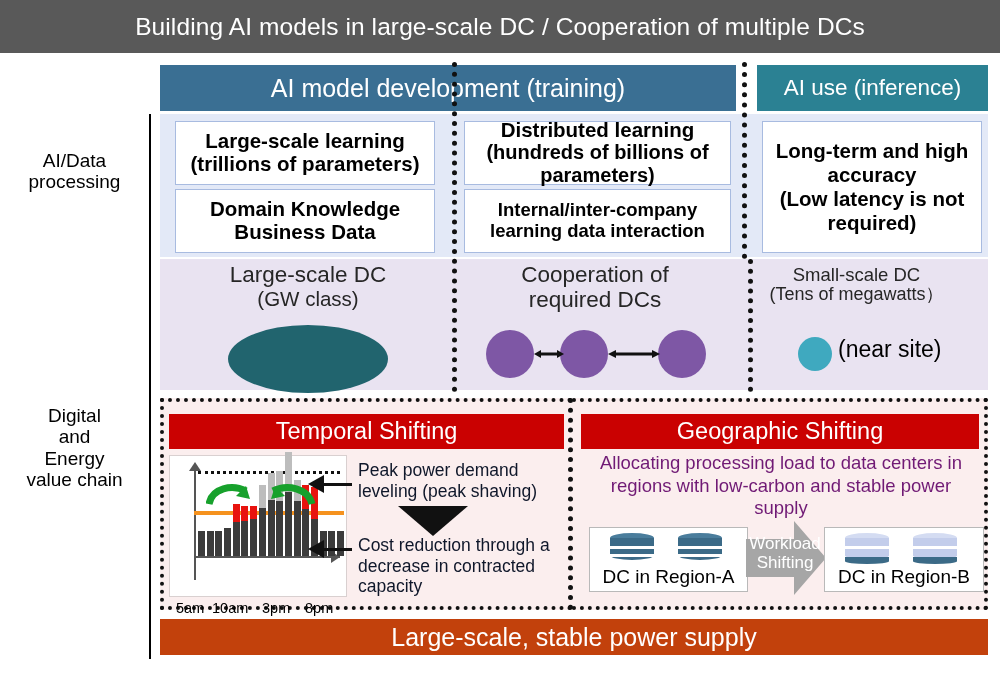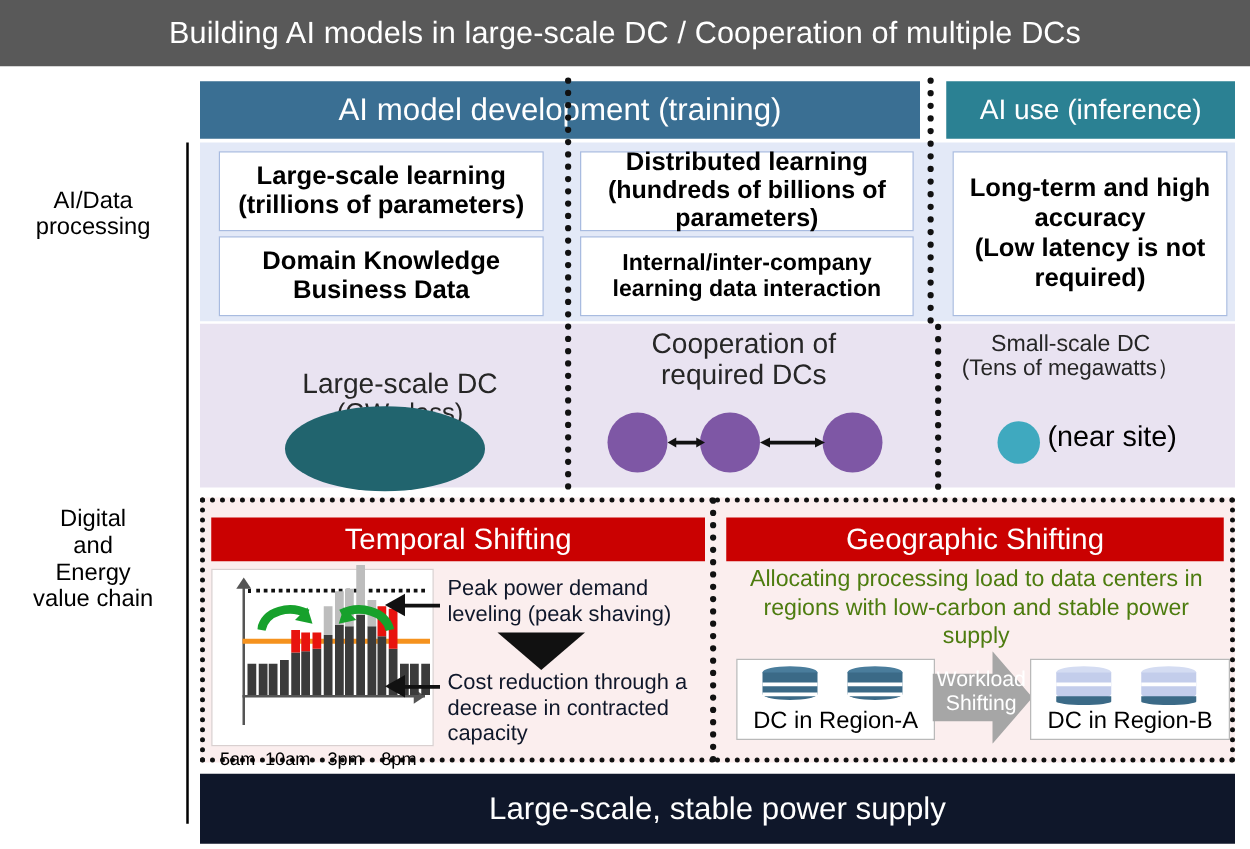--- a/index.html
+++ b/index.html
@@ -59,21 +59,21 @@
   .pbox .l1{font-size:20.5px;line-height:1.12;}
   .pbox .l2{font-size:20px;line-height:1.15;}
   .pbox .big{font-size:20.5px;line-height:1.18;}
 
   
   .band-dc{
     position:absolute;left:160px;top:259px;width:828px;height:131px;
     background:#e9e3f1;
   }
   .dc-title{position:absolute;text-align:center;color:#262626;line-height:1.1;}
-  #dct-large{left:184px;top:263px;width:272px;font-size:22.5px;margin-top:32px;}
+  #dct-large{left:172px;top:263px;width:272px;font-size:22.5px;}
   #dct-coop{left:460px;top:263px;width:270px;font-size:22.5px;}
   #dct-small{left:744px;top:265px;width:225px;font-size:18.5px;}
   .dct-sub{font-size:20.5px;}
   .dct-sub-s{font-size:18px;}
 
   .ellipse-large{
     position:absolute;left:228px;top:325px;width:160px;height:68px;
     background:#21646e;border-radius:50%;
   }
   .pcircle{position:absolute;width:48px;height:48px;border-radius:50%;background:#7e57a5;top:330px;}
@@ -146,21 +146,21 @@
   #anno2{left:358px;top:535px;width:205px;}
   .blk-arrow-l{position:absolute;height:0;width:0;
     border-top:9px solid transparent;border-bottom:9px solid transparent;border-right:16px solid #111;}
   .blk-line{position:absolute;height:3px;background:#111;}
   .down-tri{position:absolute;left:398px;top:506px;width:0;height:0;
     border-left:35px solid transparent;border-right:35px solid transparent;border-top:30px solid #111;}
 
   
   .geo-desc{
     position:absolute;left:583px;top:452px;width:396px;text-align:center;
-    font-size:18.5px;color:#4d7c0f;line-height:1.22;
+    font-size:18.5px;color:#701a75;line-height:1.22;
   }
   .dc-card{
     position:absolute;top:527px;height:63px;background:#fff;border:1.5px solid #b9b9b9;
   }
   #dc-a{left:589px;width:157px;}
   #dc-b{left:824px;width:158px;}
   .dc-card .cap{position:absolute;left:0;bottom:3px;width:100%;text-align:center;font-size:19px;color:#000;}
   .cyl{position:absolute;top:5px;width:44px;height:30px;}
   .cyl .body{position:absolute;left:0;top:5px;width:100%;height:22px;border-radius:0 0 50% 50%/ 0 0 22% 22%;}
   .cyl .top{position:absolute;left:0;top:0;width:100%;height:10px;border-radius:50%;}
@@ -173,22 +173,22 @@
   .gray-arrow{
     position:absolute;left:746px;top:521px;width:80px;height:74px;
   }
   .wl-text{
     position:absolute;left:742px;top:534px;width:86px;text-align:center;
     font-size:17px;color:#fff;line-height:1.12;
   }
 
   
   .bottom-bar{
-    position:absolute;left:160px;top:619px;width:828px;height:56px;
-    background:#0f172a;color:#fff;
+    position:absolute;left:160px;top:619px;width:828px;height:36px;
+    background:#c2410c;color:#fff;
     display:flex;align-items:center;justify-content:center;font-size:25px;
   }
 </style>
 </head>
 <body>
 
 <div class="root">
 
   <div class="title-bar">
     <span>Building AI models in large-scale DC / Cooperation of multiple DCs</span>

